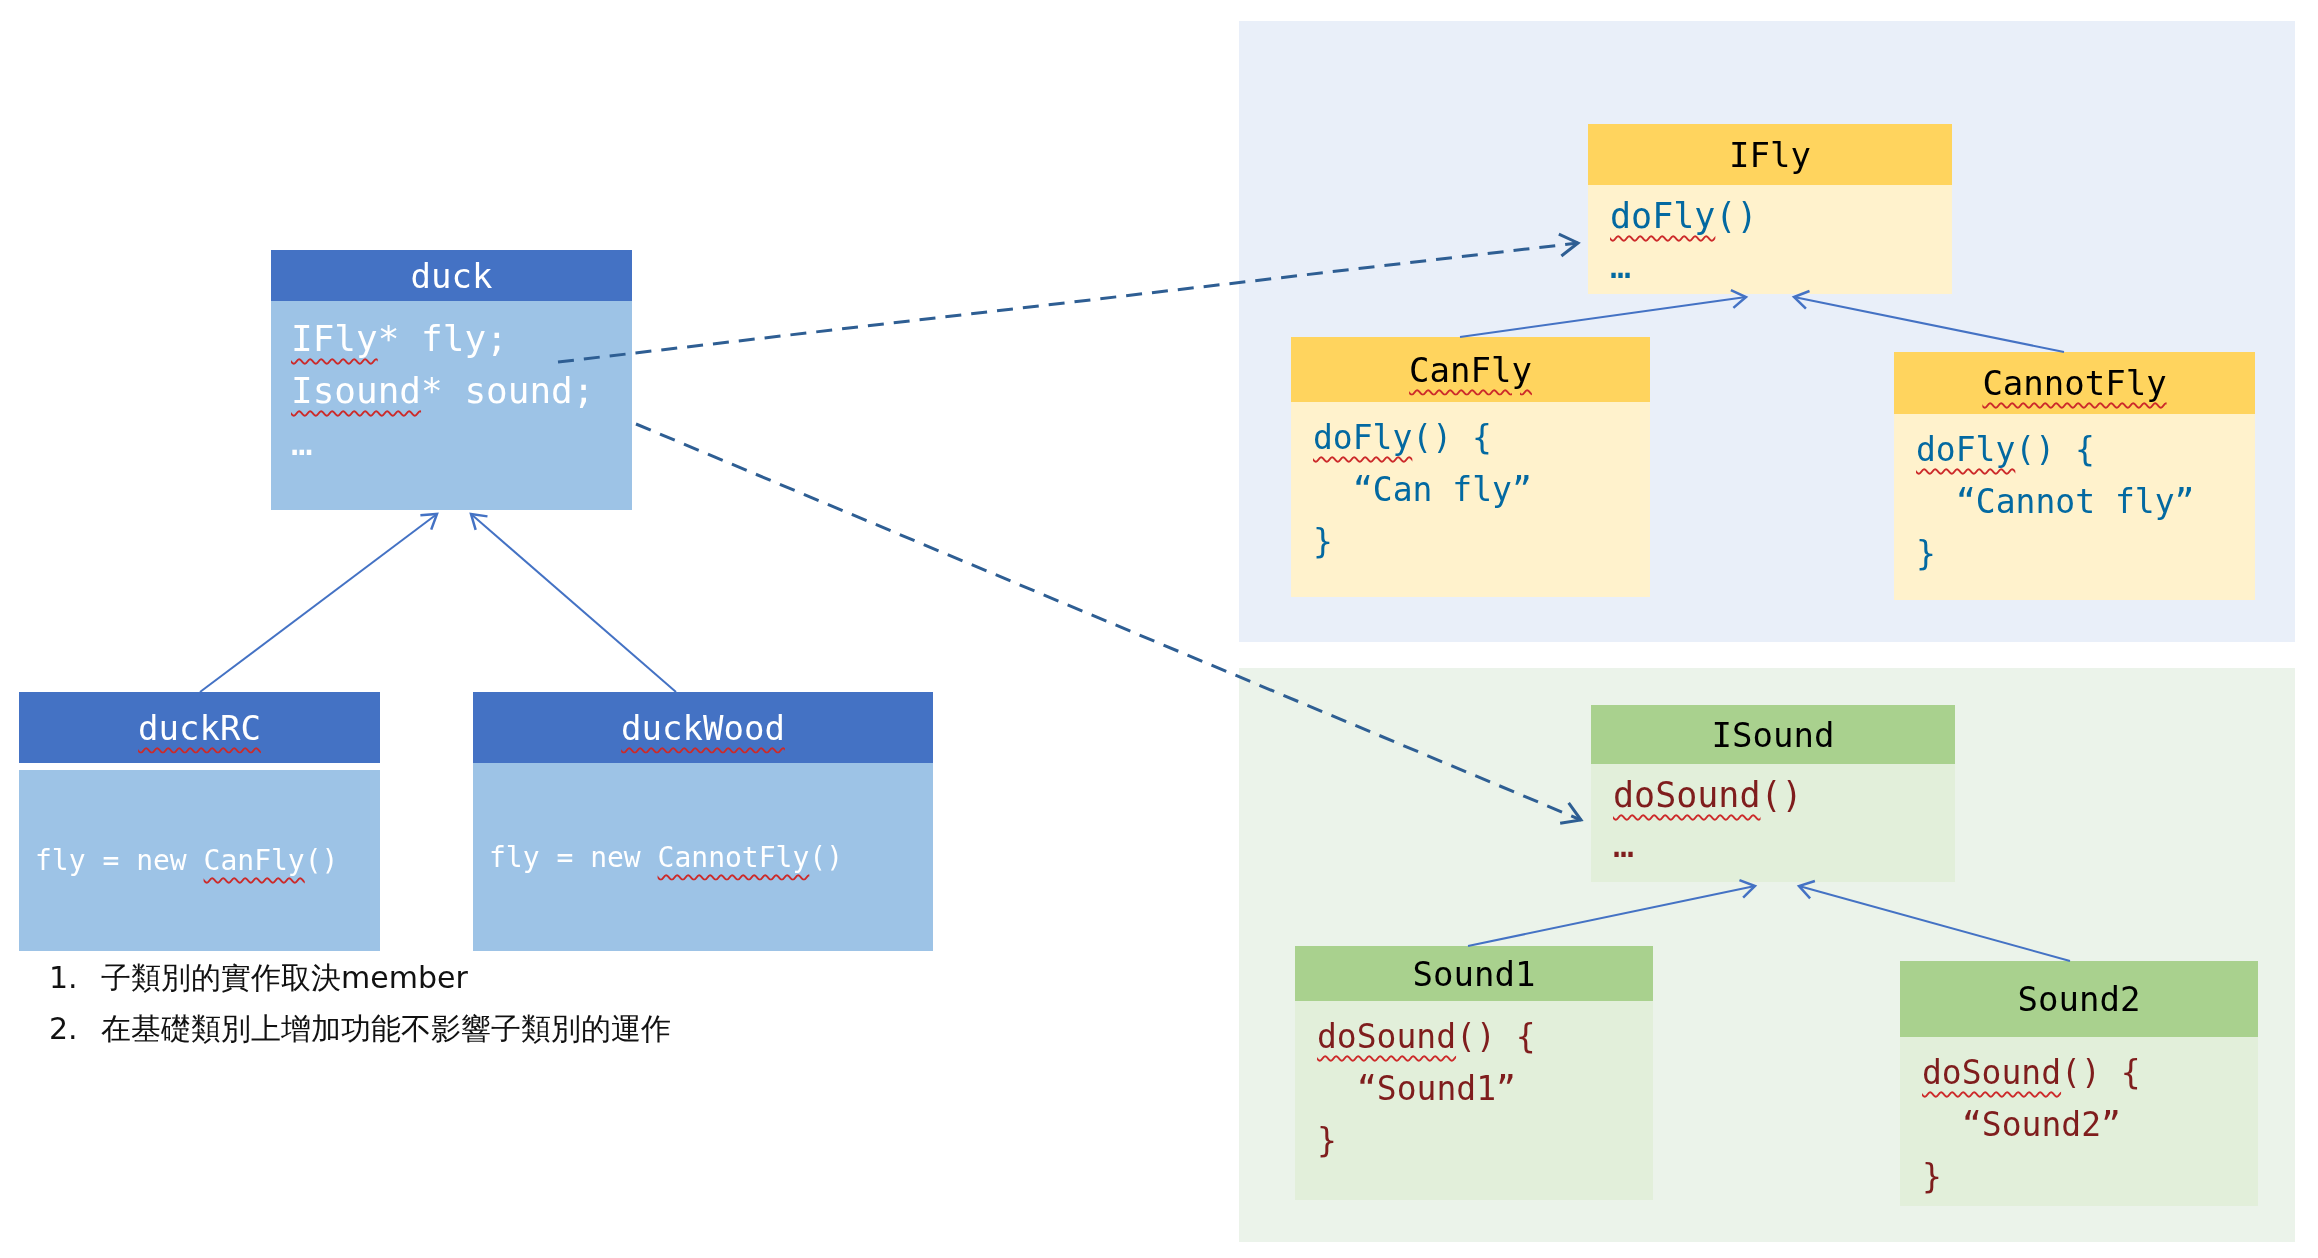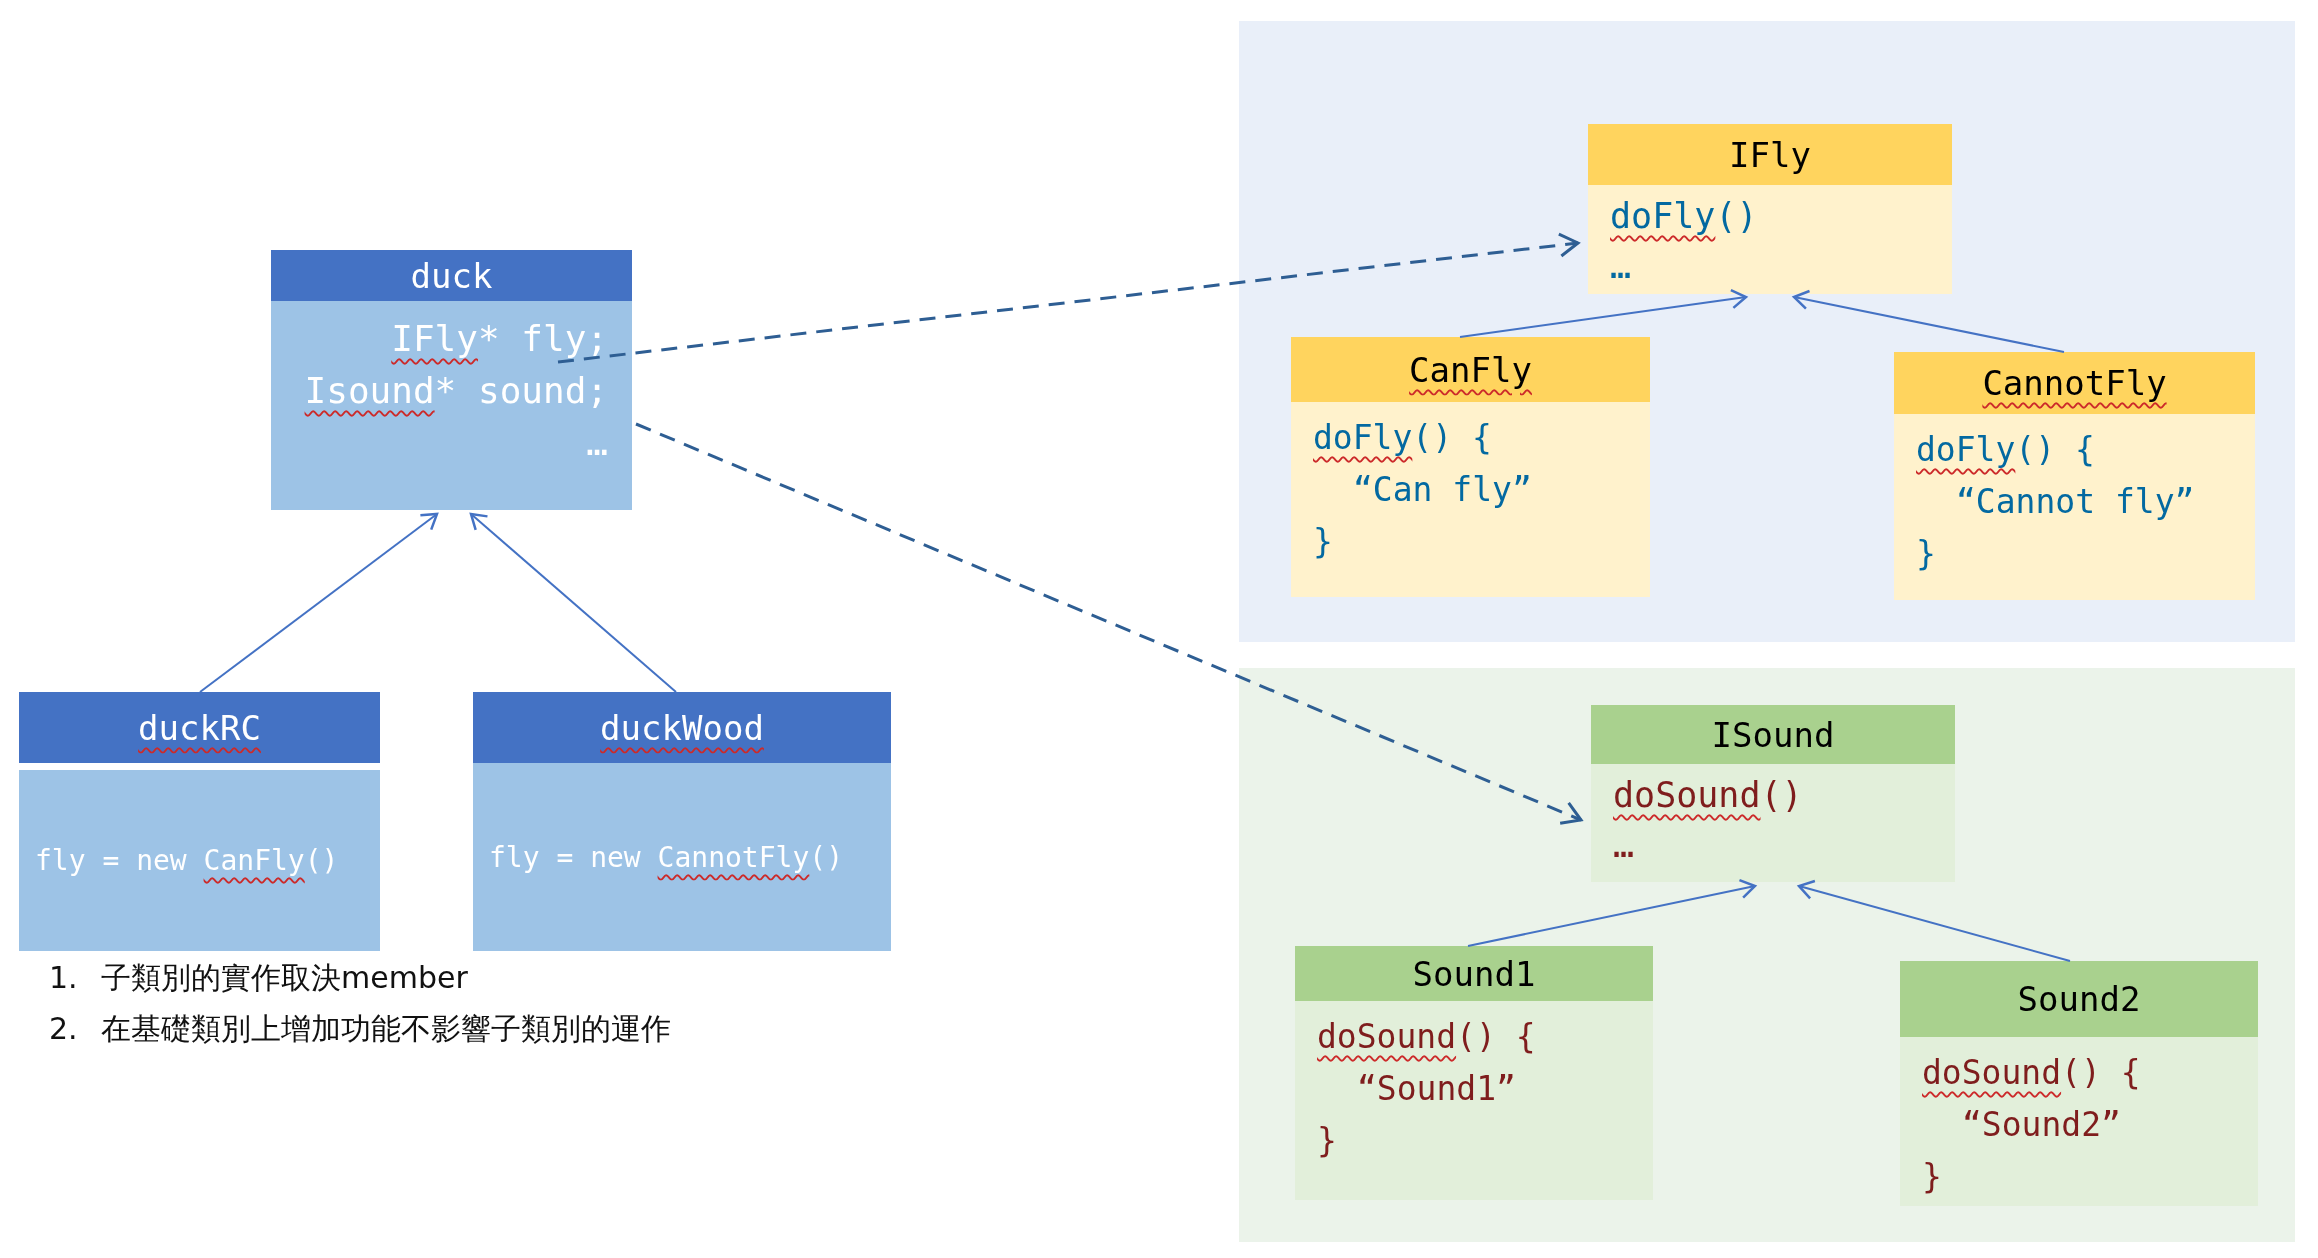--- a/index.html
+++ b/index.html
@@ -29,21 +29,21 @@
   .b-body { background:#9dc3e6; color:#ffffff; }
   
   .y-head { background:#ffd45e; color:#000000; }
   .y-body { background:#fff2cc; color:#0369a1; }
   
   .g-head { background:#a9d18e; color:#000000; }
   .g-body { background:#e2efda; color:#7f1d1d; }
 
   .code { font-family:"DejaVu Sans Mono", monospace; }
 
-  .duck-body { padding:12px 24px 0 28px; font-size:36px; line-height:52px;text-align:right; }
+  .duck-body { padding:12px 24px 0 20px; font-size:36px; line-height:52px; }
   .iface-body { padding:6px 0 0 22px; font-size:35px; line-height:50px; }
   .impl-body  { padding:10px 0 0 22px; font-size:33px; line-height:52px; }
   .impl-ind   { padding-left:40px; }
   .sub-body   { display:flex; align-items:center; padding:17px 16px; font-size:28px; }
 
   .sq {
     text-decoration-line:underline;
     text-decoration-style:wavy;
     text-decoration-color:#cc2a2a;
     text-decoration-thickness:2px;
@@ -98,21 +98,21 @@
 
 <div class="cbox" style="left:19px; top:692px; width:361px; height:259px;gap:7px;">
   <div class="chead b-head" style="height:71px;">
       <span class="sq">duckRC</span>
     </div>
   <div class="cbody b-body sub-body code">
     <div><span>fly = new </span><span class="sq">CanFly</span><span>()</span></div>
   </div>
 </div>
 
-<div class="cbox" style="left:473px; top:692px; width:418px; height:259px;">
+<div class="cbox" style="left:473px; top:692px; width:460px; height:259px;">
   <div class="chead b-head" style="height:71px;">
       <span class="sq">duckWood</span>
     </div>
   <div class="cbody b-body sub-body code">
     <div><span>fly = new </span><span class="sq">CannotFly</span><span>()</span></div>
   </div>
 </div>
 
 <div class="cbox" style="left:1588px; top:124px; width:364px; height:170px;">
   <div class="chead y-head" style="height:61px;">IFly</div>

